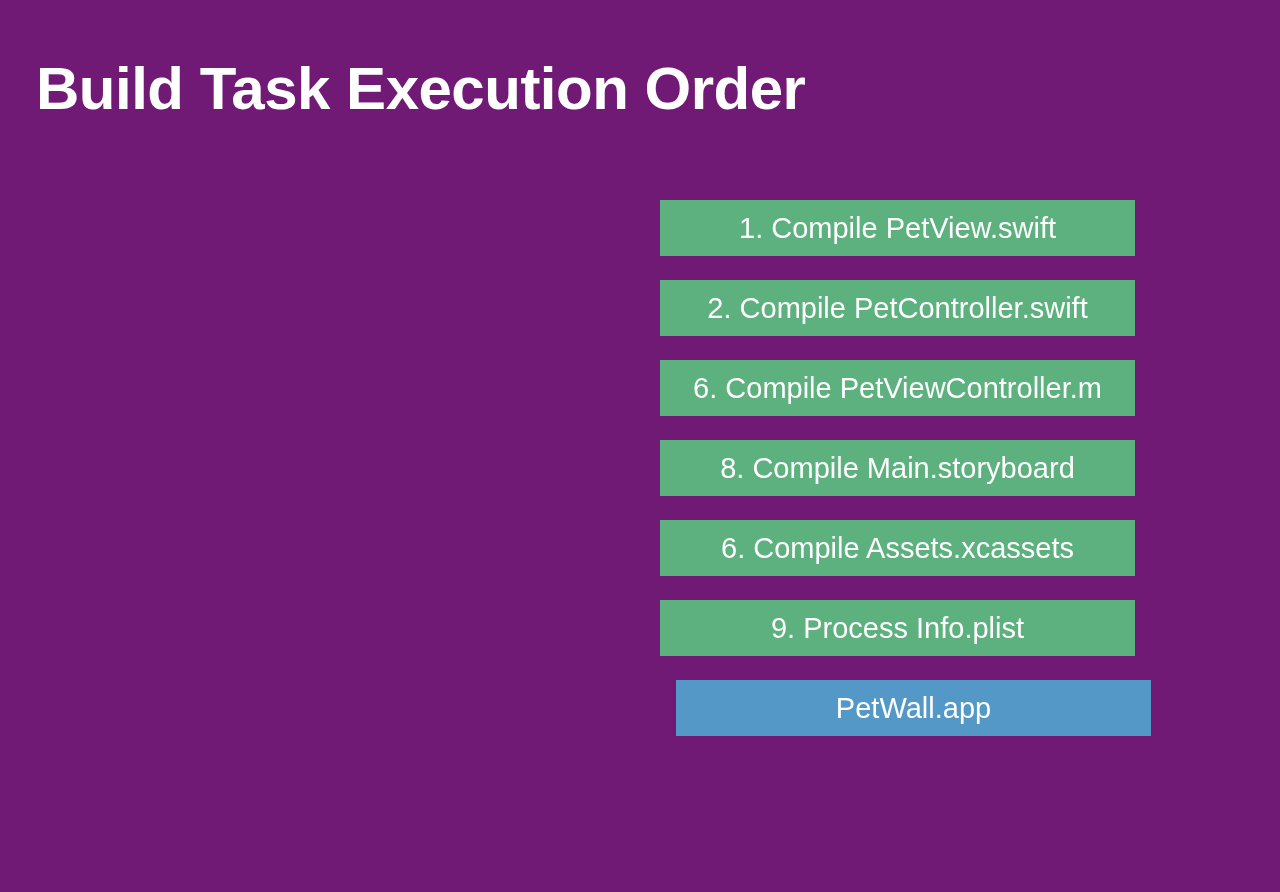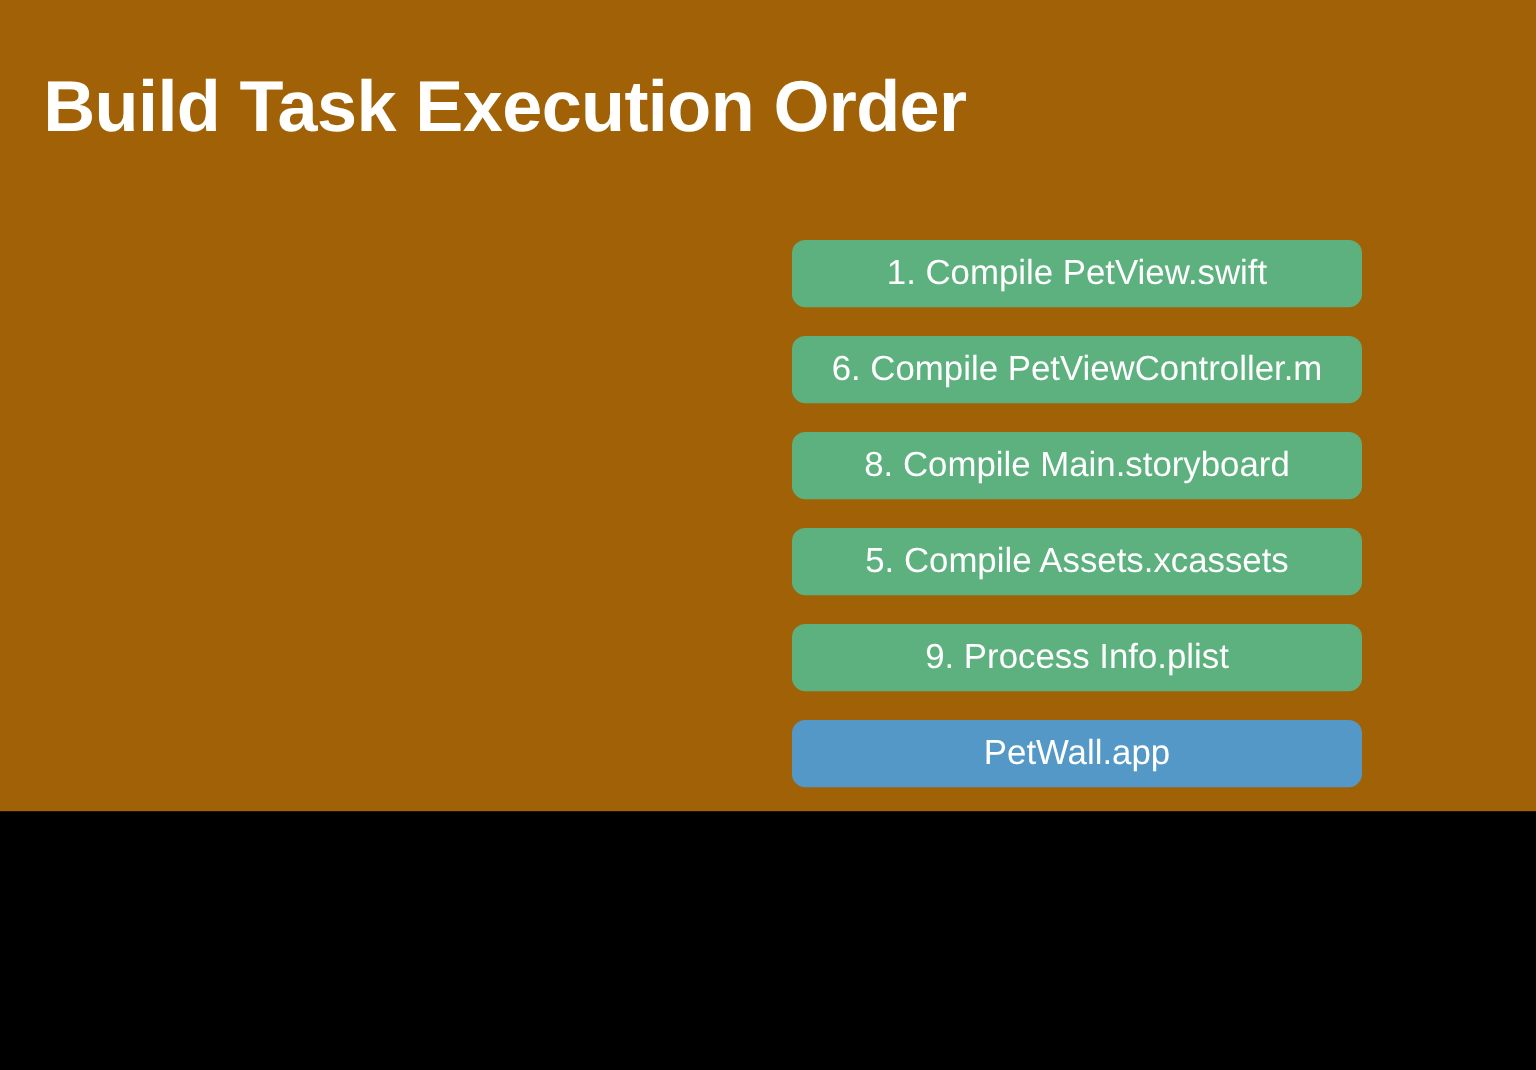--- a/index.html
+++ b/index.html
@@ -12,22 +12,22 @@
     width: 1280px;
     height: 892px;
     overflow: hidden;
     font-family: "Liberation Sans", "DejaVu Sans", sans-serif;
     -webkit-font-smoothing: antialiased;
   }
 
   #canvas {
     position: relative;
     width: 1280px;
-    height: 676px;
-    background: #a16207;
+    height: 892px;
+    background: #701a75;
   }
 
   
   #page-title {
     position: absolute;
     left: 36px;
     top: 13px;
     font-size: 60px;
     line-height: 72px;
     font-weight: 700;
@@ -52,53 +52,55 @@
     margin-bottom: 24px;
     display: flex;
     align-items: center;
     justify-content: center;
     color: #ffffff;
     font-size: 29px;
     font-weight: 400;
     line-height: 1;
     white-space: nowrap;
     overflow: hidden;
-    border-radius: 11px;
   }
   .task-box:last-child {
     margin-bottom: 0;
   }
 
   .task-box .task-label {
     display: block;
     padding: 0 6px;
   }
 
   .task-box.is-compile  { background: #5cb17e; }
-  .task-box.is-product  { background: #5398c6; }
+  .task-box.is-product  { background: #5398c6; margin-left: 16px; }
 </style>
 </head>
 <body>
 
 <div id="canvas">
 
   <h1 id="page-title">Build Task Execution Order</h1>
 
   <div id="task-flow">
     <div class="task-box is-compile">
       <span class="task-label">1. Compile PetView.swift</span>
     </div>
     <div class="task-box is-compile">
+      <span class="task-label">2. Compile PetController.swift</span>
+    </div>
+    <div class="task-box is-compile">
       <span class="task-label">6. Compile PetViewController.m</span>
     </div>
     <div class="task-box is-compile">
       <span class="task-label">8. Compile Main.storyboard</span>
     </div>
     <div class="task-box is-compile">
-      <span class="task-label">5. Compile Assets.xcassets</span>
+      <span class="task-label">6. Compile Assets.xcassets</span>
     </div>
     <div class="task-box is-compile">
       <span class="task-label">9. Process Info.plist</span>
     </div>
     <div class="task-box is-product">
       <span class="task-label">PetWall.app</span>
     </div>
   </div>
 
 </div>

